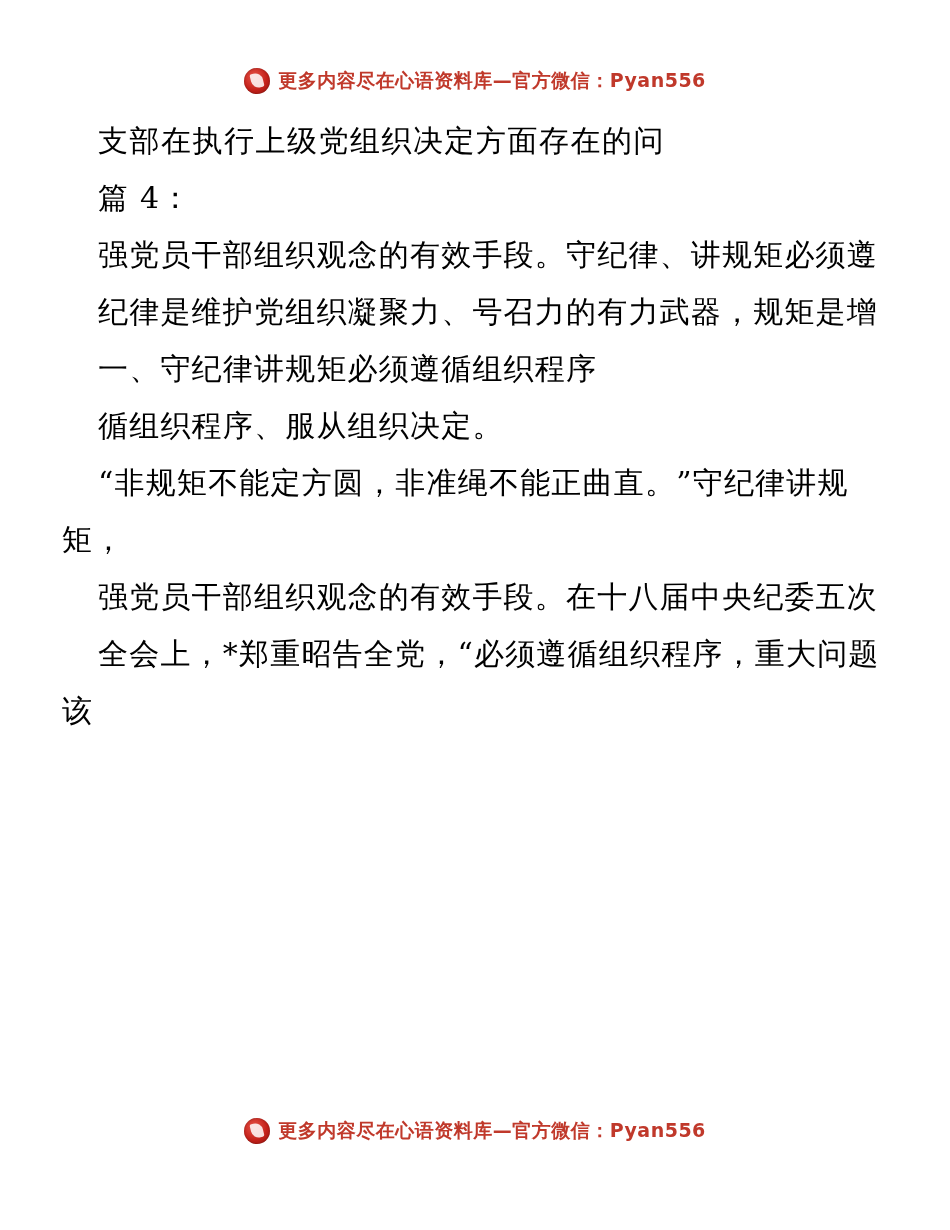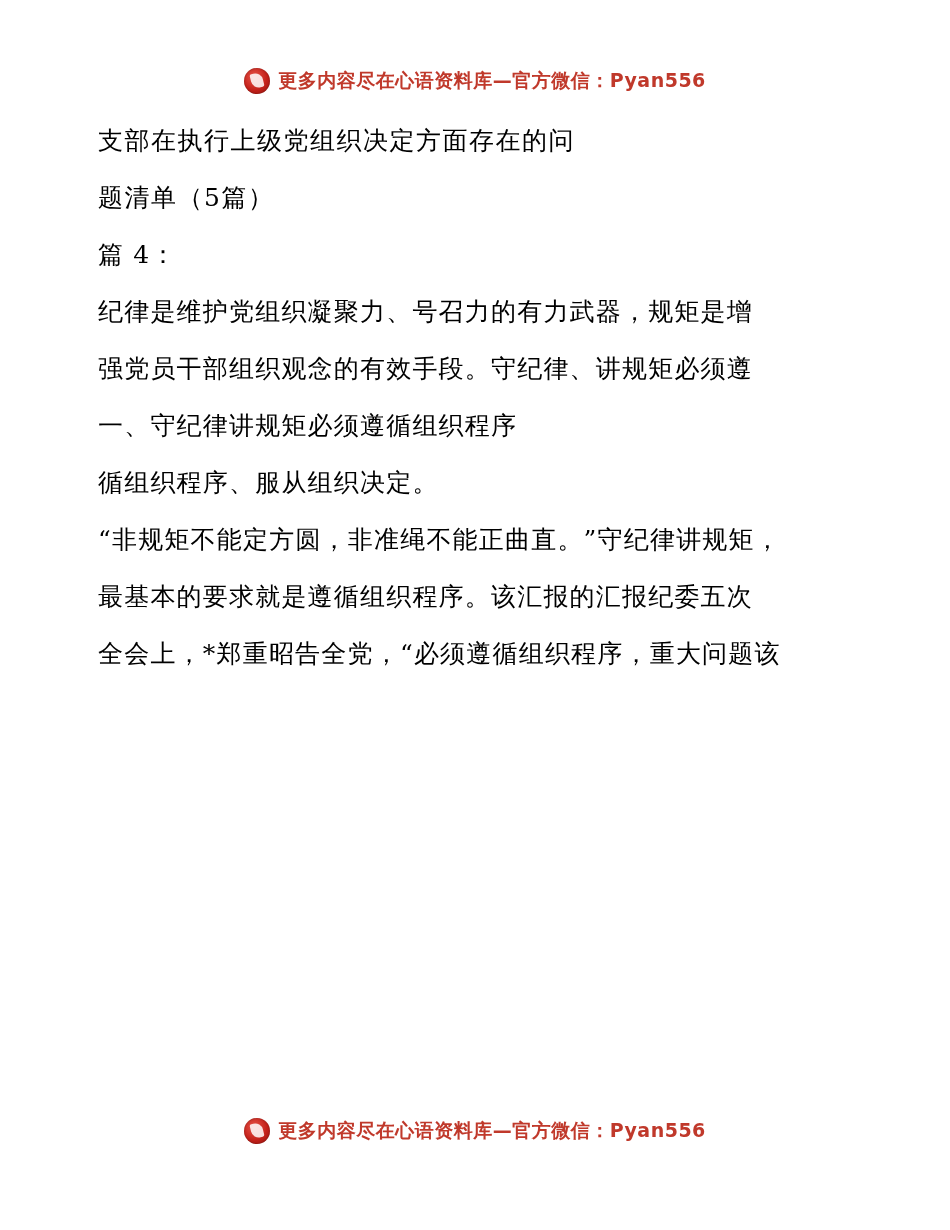--- a/index.html
+++ b/index.html
@@ -74,21 +74,21 @@
   .doc {
     position: absolute;
     left: 0;
     top: 112px;
     width: 950px;
     padding: 0 62px 0 62px;
     box-sizing: border-box;
   }
 
   .para {
-    font-size: 25px;
+    font-size: 30px;
     line-height: 57px;
     letter-spacing: 1.2px;
     margin: 0;
     text-align: left;
     word-break: break-all;
   }
   .para .ind { display: inline-block; width: 36px; }
 
   .title-block .para { letter-spacing: 1.5px; }
 </style>
@@ -101,36 +101,35 @@
     <div class="wm-badge"></div>
     <div class="wm-text">
       <span class="wm-red">更多内容尽在心语资料库—</span><span class="wm-sep">官方微信：</span><span class="wm-tail">Pyan556</span>
     </div>
   </div>
 
   <div class="doc">
 
     <div class="title-block">
       <p class="para"><span class="ind"></span><span>支部在执行上级党组织决定方面存在的问</span></p>
-      <p class="para"><span class="ind"></span><span>题清单（5篇）</span></p>
     </div>
 
     <p class="para"><span class="ind"></span><span>篇 4：</span></p>
 
+    <p class="para"><span class="ind"></span><span>强党员干部组织观念的有效手段。守纪律、讲规</span><span>矩必须遵</span></p>
+
     <p class="para"><span class="ind"></span><span>纪律是维护党组织凝聚力、号召力的有力武器，</span><span>规矩是增</span></p>
-
-    <p class="para"><span class="ind"></span><span>强党员干部组织观念的有效手段。守纪律、讲规</span><span>矩必须遵</span></p>
 
     <p class="para"><span class="ind"></span><span>一、守纪律讲规矩必须遵循组织程序</span></p>
 
     <p class="para"><span class="ind"></span><span>循组织程序、服从组织决定。</span></p>
 
     <p class="para"><span class="ind"></span><span>“非规矩不能定方圆，非准绳不能正曲直。”守</span><span>纪律讲规矩，</span></p>
 
-    <p class="para"><span class="ind"></span><span>最基本的要求就是遵循组织程序。该汇报的汇报</span><span>纪委五次</span></p>
+    <p class="para"><span class="ind"></span><span>强党员干部组织观念的有效手段。在十八届中央</span><span>纪委五次</span></p>
 
     <p class="para"><span class="ind"></span><span>全会上，*郑重昭告全党，“必须遵循组织程</span><span>序，重大问题该</span></p>
 
 
   </div>
 
   <div class="watermark bottom">
     <div class="wm-badge"></div>
     <div class="wm-text">
       <span class="wm-red">更多内容尽在心语资料库—</span><span class="wm-sep">官方微信：</span><span class="wm-tail">Pyan556</span>

